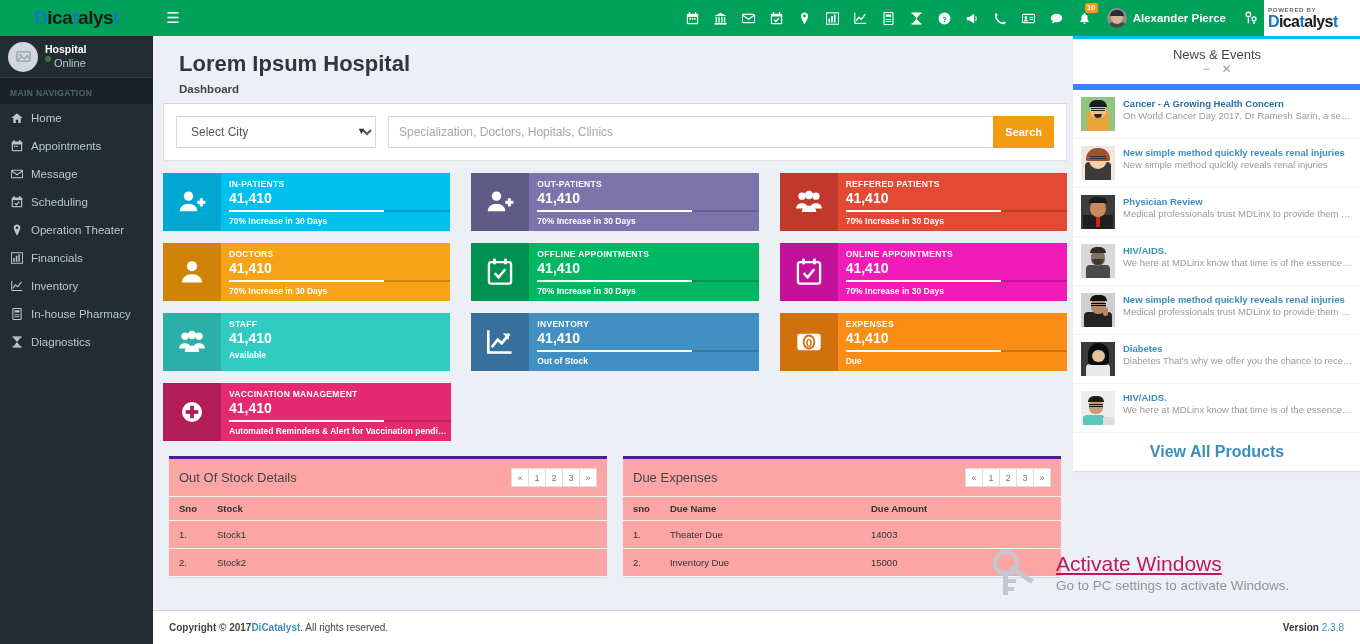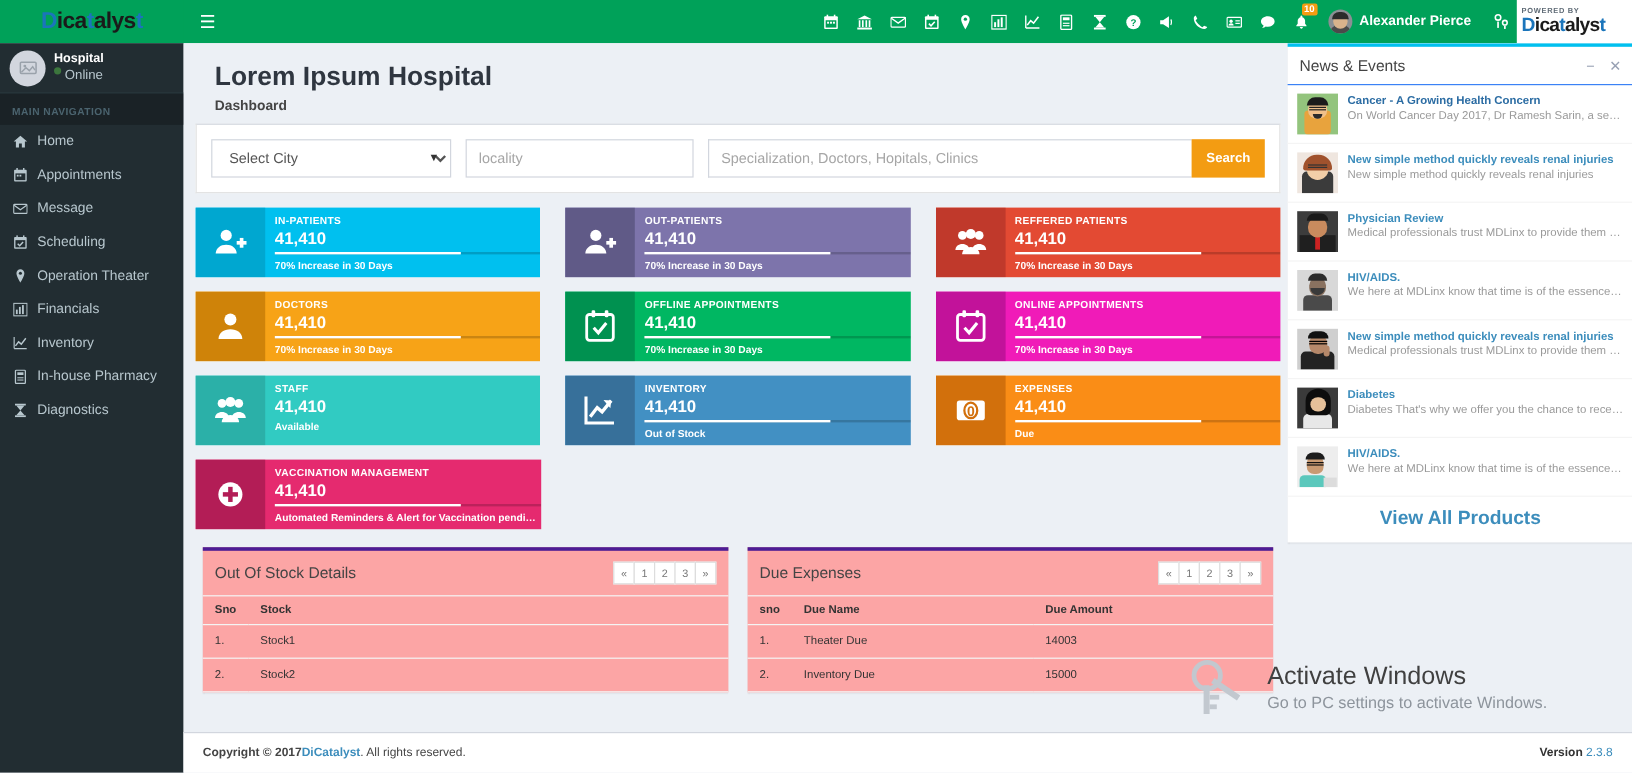--- a/index.html
+++ b/index.html
@@ -179,21 +179,21 @@
   }
   .c-sno { width: 36px; } .c-amt { width: 200px; }
 
   
   .news-panel {
     background: #fff; border-top: 3px solid #00c0ef;
     box-shadow: 0 1px 1px rgba(0,0,0,.08); width: 288px;
   }
   .news-head {
     display: flex; align-items: center; justify-content: space-between;
-    padding: 8px 10px; border-bottom: 1px solid #3b82f6;
+    padding: 8px 10px; border-bottom: 6px solid #3b82f6; flex-direction: column;
   }
   .news-title { font-size: 13px; color: #444; }
   .news-tools { display: flex; gap: 12px; color: #97a0b3; font-size: 12px; }
   .news-tools span { cursor: pointer; }
   .news-item {
     display: flex; gap: 8px; padding: 7px 8px; border-bottom: 1px solid #f4f4f4;
     align-items: flex-start;
   }
   .news-thumb { width: 34px; height: 34px; flex: none; position: relative; overflow: hidden; }
   .news-txt { flex: 1; min-width: 0; line-height: 1.3; padding-top: 1px; }
@@ -218,21 +218,21 @@
   .footer .ver b { color: #333; }
   .footer .ver { color: #3c8dbc; }
 
   
   .watermark {
     position: absolute; right: 18px; bottom: 44px; width: 352px; height: 54px;
     display: flex; align-items: center; gap: 12px; pointer-events: none;
   }
   .wm-key { width: 54px; height: 48px; flex: none; }
   .wm-key svg { width: 54px; height: 48px; fill: #c2c8cf; }
-  .wm-t1 { font-size: 21px; color: #404040; line-height: 26px; }
+  .wm-t1 { font-size: 21px; color: #be185d; line-height: 26px; text-decoration: underline; }
   .wm-t2 { font-size: 13.5px; color: #8d949c; line-height: 18px; }
 </style>
 </head>
 <body>
 
 <div class="app">
 
   <div class="navbar">
     <div class="brand">
       <span class="b1">D</span>
@@ -499,23 +499,20 @@
           <div class="page-title">Lorem Ipsum Hospital</div>
           <div class="page-sub">Dashboard</div>
         </div>
 
         <div class="search-panel">
           <div class="sel-wrap">
             <select class="inp">
               <option>Select City</option>
             </select>
             <span class="sel-caret">▼</span>
-          </div>
-          <div class="loc-wrap">
-            <input class="inp" placeholder="locality" style="">
           </div>
           <div class="spec-wrap">
             <input class="inp" placeholder="Specialization, Doctors, Hopitals, Clinics" style="">
             <button class="btn-search">Search</button>
           </div>
         </div>
 
         <div class="stat-row">
           <div class="stat-box w3" style="background:#00c0ef">
             <div class="stat-ico" style="background:#00a7d0">

